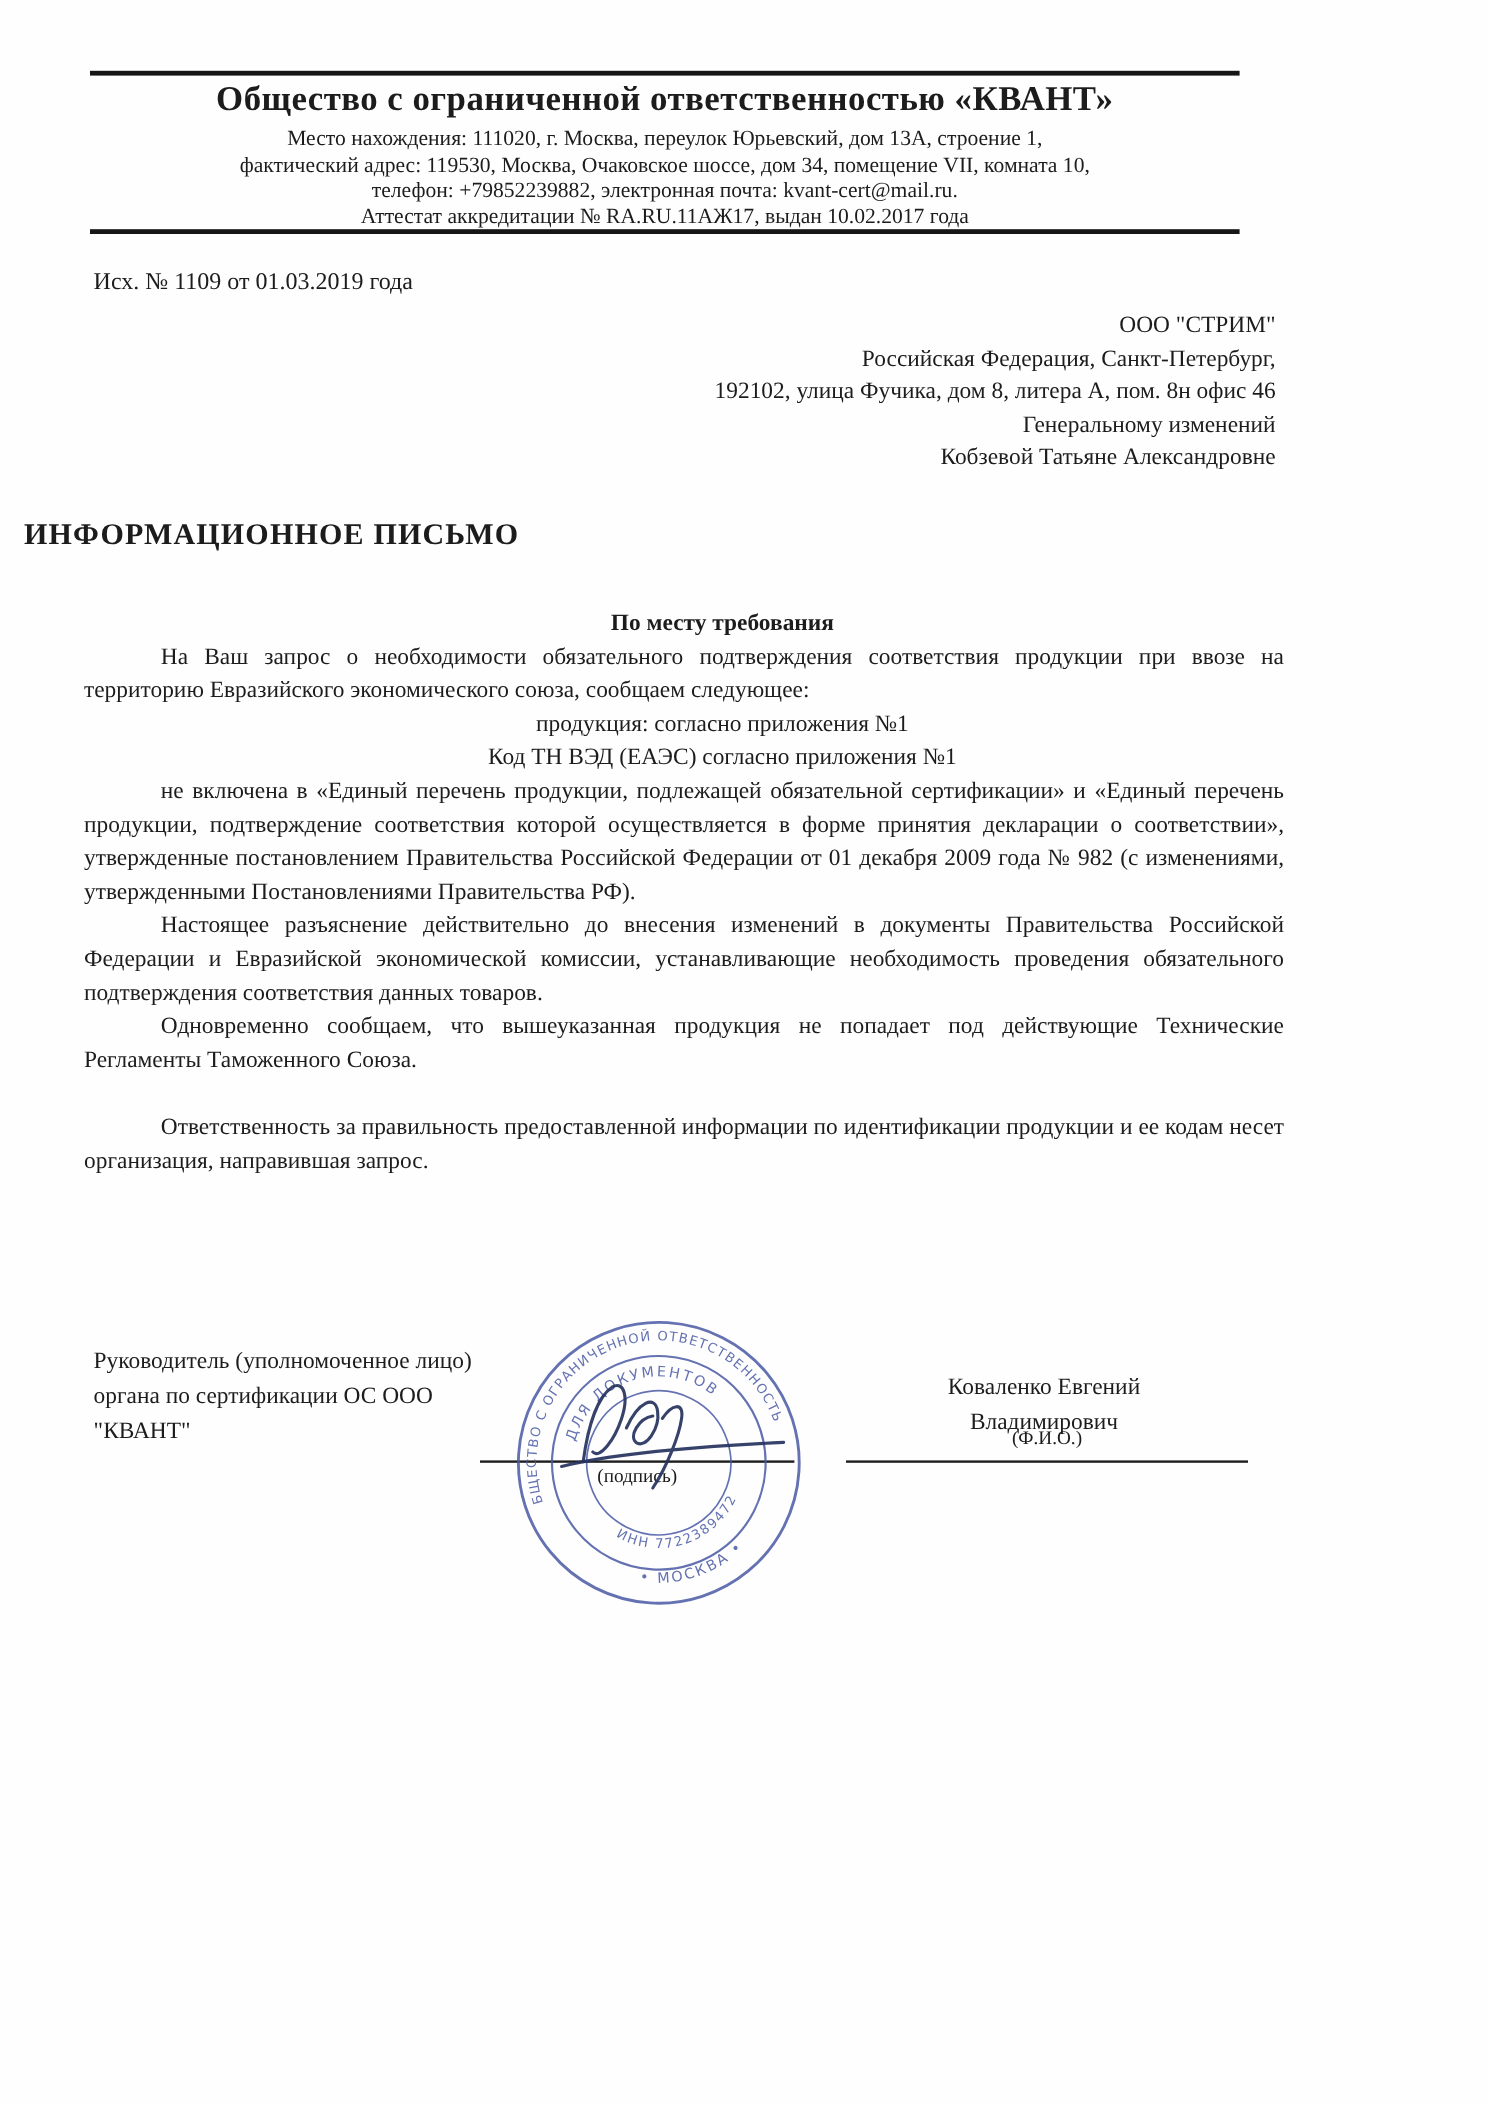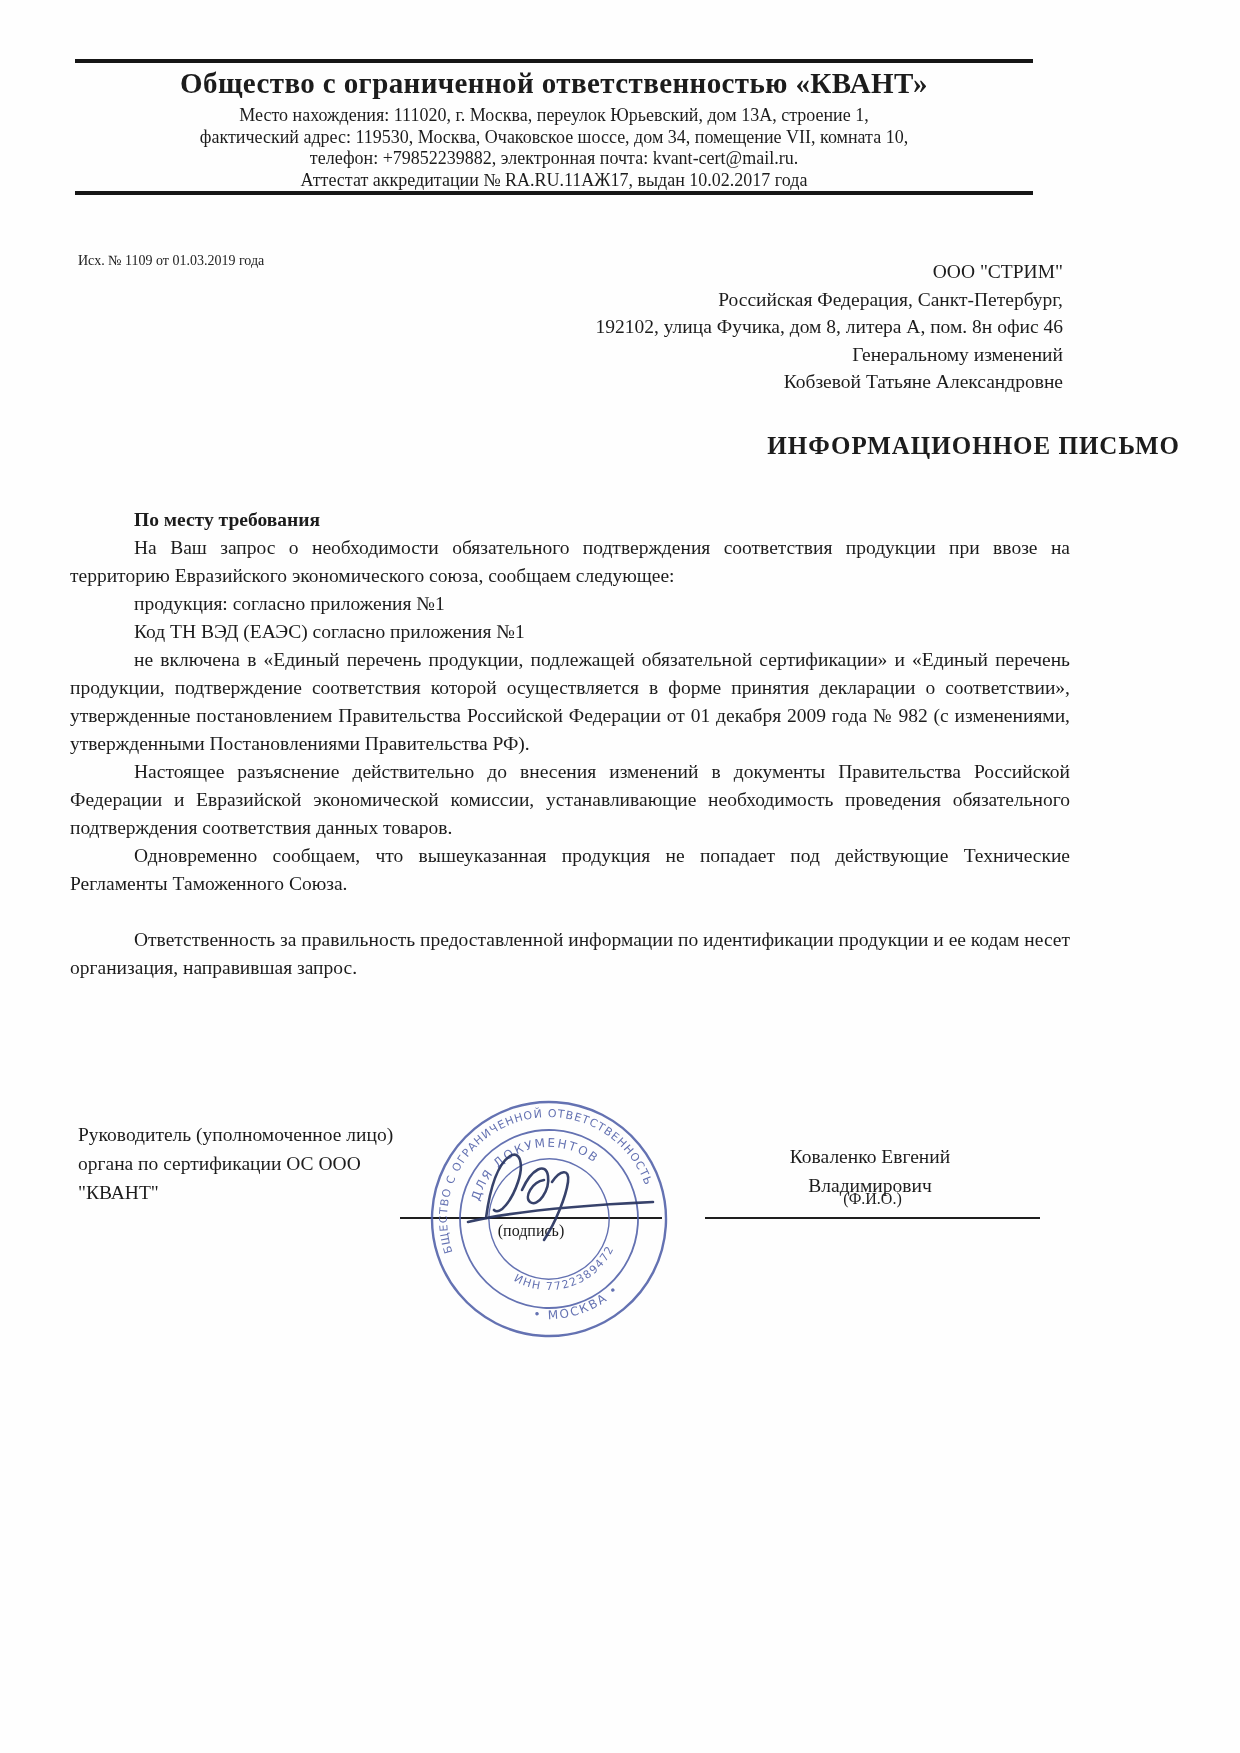--- a/index.html
+++ b/index.html
@@ -43,56 +43,55 @@
   }
   .lh-line {
     font-size: 18px;
     line-height: 21.5px;
   }
 
   .ref-line {
     position: absolute;
     left: 78px;
     top: 224px;
-    font-size: 14px;
-    margin-top: 29px;
+    font-size: 20px;
   }
 
   .recipient {
     position: absolute;
     right: 177px;
     top: 258px;
     width: 620px;
     text-align: right;
     font-size: 19.5px;
     line-height: 27.5px;
   }
 
   .doc-title {
     position: absolute;
     left: 20px;
     top: 432px;
     width: 1160px;
-    text-align: right;
+    text-align: left;
     font-size: 25px;
     font-weight: bold;
     letter-spacing: 1px;
   }
 
   .body-text {
     position: absolute;
     left: 70px;
     top: 506px;
     width: 1000px;
     font-size: 19.5px;
     line-height: 28px;
     text-align: justify;
   }
   .body-text p { text-indent: 64px; }
-  .body-text p.no-just { text-align: left; }
+  .body-text p.no-just { text-align: center; }
   .body-text p.bold { font-weight: bold; }
   .body-text p.gap-before { margin-top: 28px; }
 
   .sig-position {
     position: absolute;
     left: 78px;
     top: 1120px;
     width: 335px;
     font-size: 19.5px;
     line-height: 29px;

